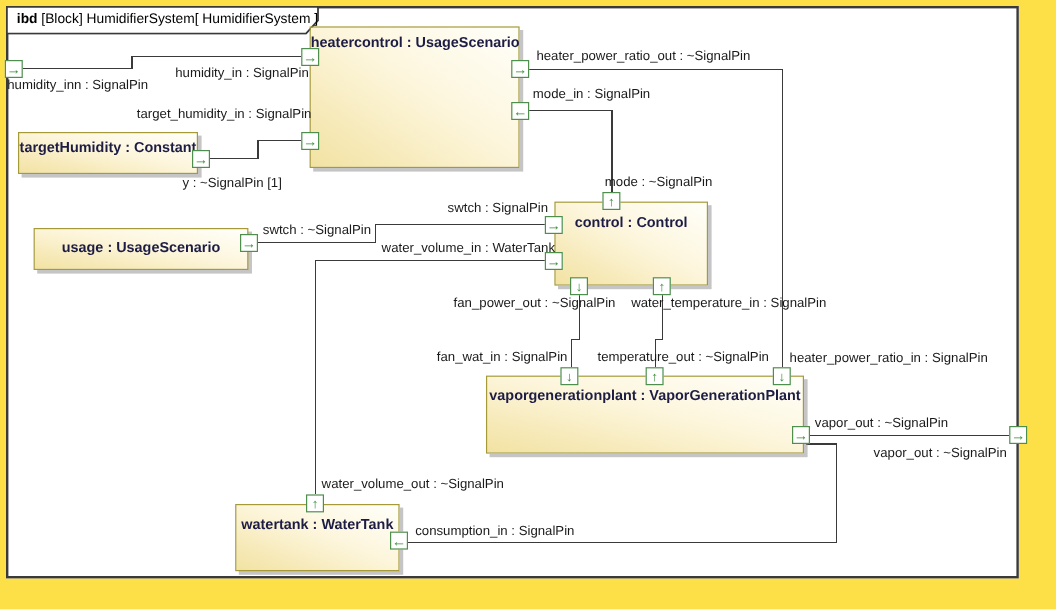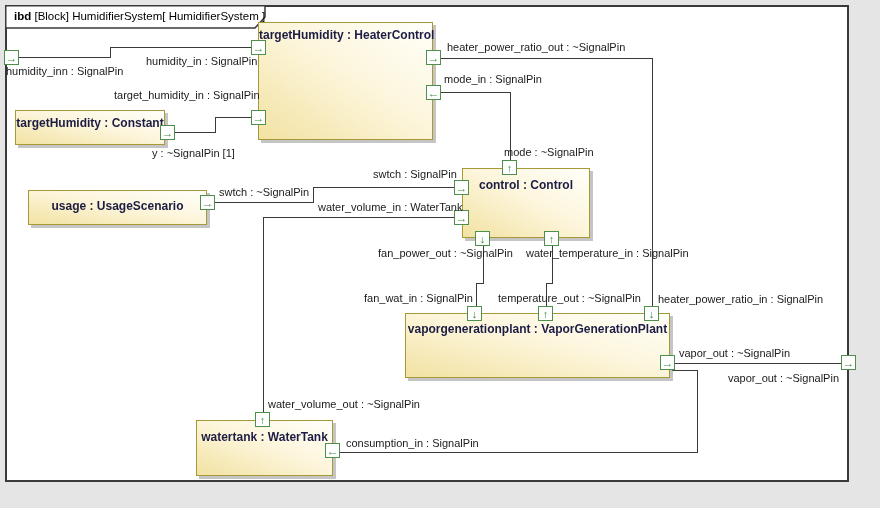--- a/index.html
+++ b/index.html
@@ -1,17 +1,17 @@
 <!DOCTYPE html>
 <html><head>
 <meta charset="utf-8">
 <style>
   html,body{margin:0;padding:0;background:#ffffff;}
   #canvas{
-    position:relative;width:880px;height:508px;background:#e5e5e5;
+    position:relative;width:880px;height:508px;background:#fde047;
     font-family:"Liberation Sans",sans-serif;color:#1a1a1a;overflow:hidden;
   }
   .frame{
     position:absolute;left:5px;top:5px;width:844px;height:477px;
     border:2px solid #3a3a3a;box-sizing:border-box;background:#ffffff;
   }
   .wires{position:absolute;left:0;top:0;width:880px;height:508px;}
   .wires polyline{fill:none;stroke:#3a3a3a;stroke-width:1;shape-rendering:crispEdges;}
   .frame-tab{position:absolute;left:5px;top:5px;width:262px;height:24px;}
   .frame-tab-text{
@@ -64,21 +64,21 @@
   <div class="frame-tab">
     <svg width="262" height="24">
       <path d="M0.75,0.75 H260 V12 L250,23 H0.75 Z" fill="#ffffff" stroke="#3a3a3a" stroke-width="1.5"></path>
     </svg>
     <div class="frame-tab-text">
       <span class="t-bold">ibd</span><span> [Block] HumidifierSystem[ HumidifierSystem ]</span>
     </div>
   </div>
 
   <div class="block" style="left:258px;top:22px;width:175px;height:118px;">
-    <div class="block-name">targetHumidity : HeaterControl</div>
+    <div class="block-name">heatercontrol : UsageScenario</div>
   </div>
   <div class="block" style="left:28px;top:190px;width:179px;height:35px;">
     <div class="block-name" style="padding-top:8px;">usage : UsageScenario</div>
   </div>
   <div class="block" style="left:15px;top:110px;width:150px;height:35px;">
     <div class="block-name">targetHumidity : Constant</div>
   </div>
   <div class="block" style="left:462px;top:168px;width:128px;height:70px;">
     <div class="block-name" style="padding-top:9px;">control : Control</div>
   </div>

